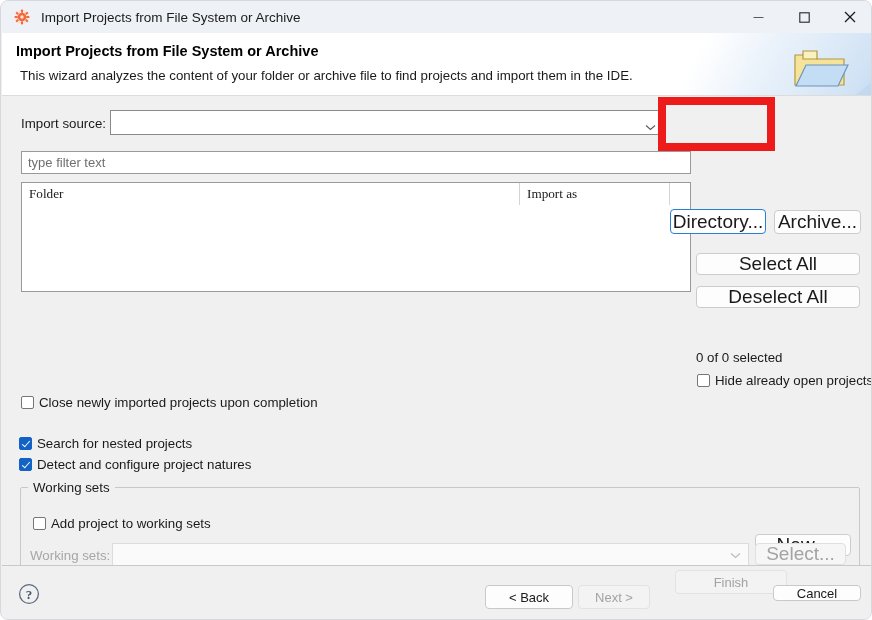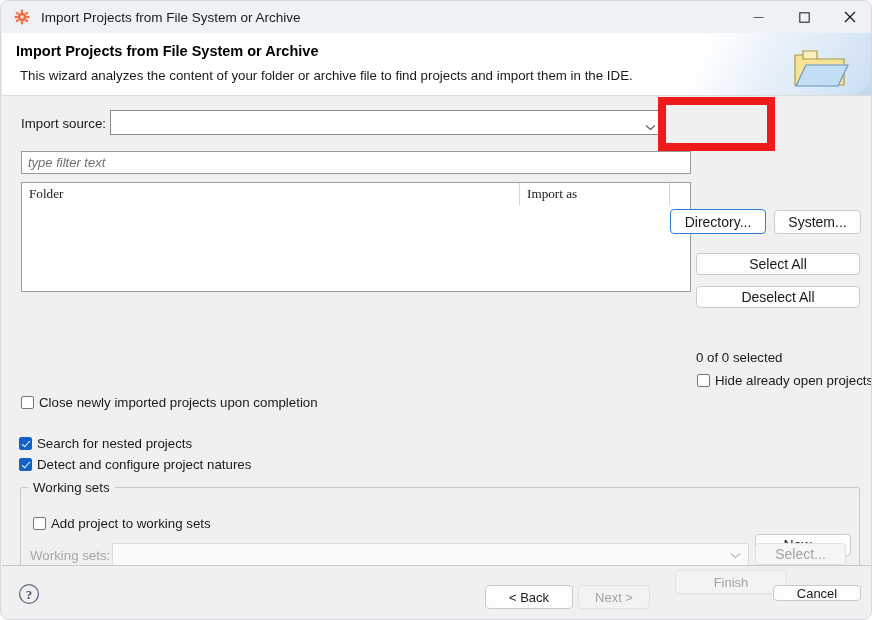--- a/index.html
+++ b/index.html
@@ -147,21 +147,21 @@
   }
 
   
   .btn {
     position: absolute;
     box-sizing: border-box;
     background: #fdfdfd;
     border: 1px solid #cccccc;
     border-radius: 4px;
     font-family: "Liberation Sans", sans-serif;
-    font-size: 14px;
+    font-size: 19px;
     color: #1a1a1a;
     display: flex;
     align-items: center;
     justify-content: center;
     cursor: default;
     padding: 0;
   }
   .btn.focused {
     border: 1.5px solid #2a7fd4;
     background: #ffffff;
@@ -192,21 +192,20 @@
     left: 19px; top: 55px;
     width: 670px; height: 23px;
     box-sizing: border-box;
     background: #ffffff;
     border: 1px solid #9a9a9a;
     font-family: "Liberation Sans", sans-serif;
     font-size: 13px;
     color: #707070;
     padding: 0 0 0 6px;
     outline: none;
-    font-style: italic;
   }
   #filter-input::placeholder { color: #6f6f6f; opacity: 1; }
 
   
   #projects-table {
     position: absolute;
     left: 19px; top: 86px;
     width: 670px; height: 110px;
     box-sizing: border-box;
     background: #ffffff;
@@ -455,21 +454,21 @@
     <button class="btn" id="btn-select-all">Select All</button>
     <button class="btn" id="btn-deselect-all">Deselect All</button>
     <span class="lbl" id="selected-count">0 of 0 selected</span>
 
     <div class="chk-row" id="chk-hide-open">
       <span class="chk"></span>
       <span class="chk-label">Hide already open projects</span>
     </div>
 
     <button class="btn focused" id="btn-directory">Directory...</button>
-    <button class="btn" id="btn-archive">System...</button>
+    <button class="btn" id="btn-archive">Archive...</button>
 
     <div class="chk-row" id="chk-close-imported">
       <span class="chk"></span>
       <span class="chk-label">Close newly imported projects upon completion</span>
     </div>
 
 
     <div class="chk-row" id="chk-search-nested">
       <span class="chk checked"></span>
       <span class="chk-label">Search for nested projects</span>

